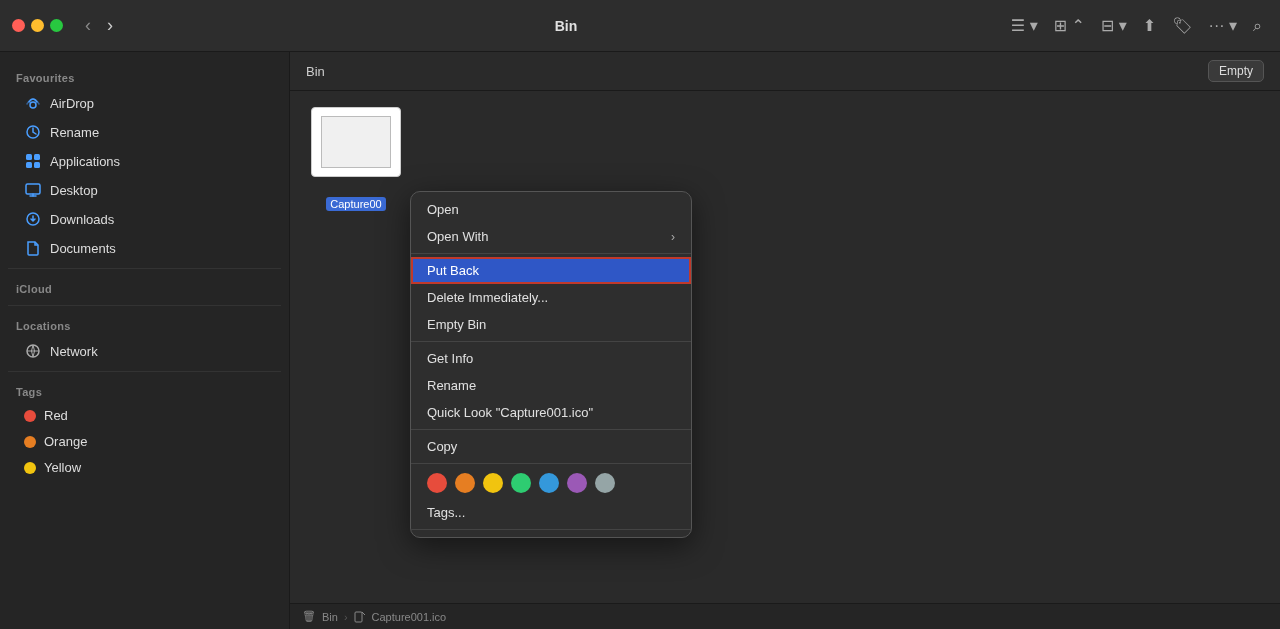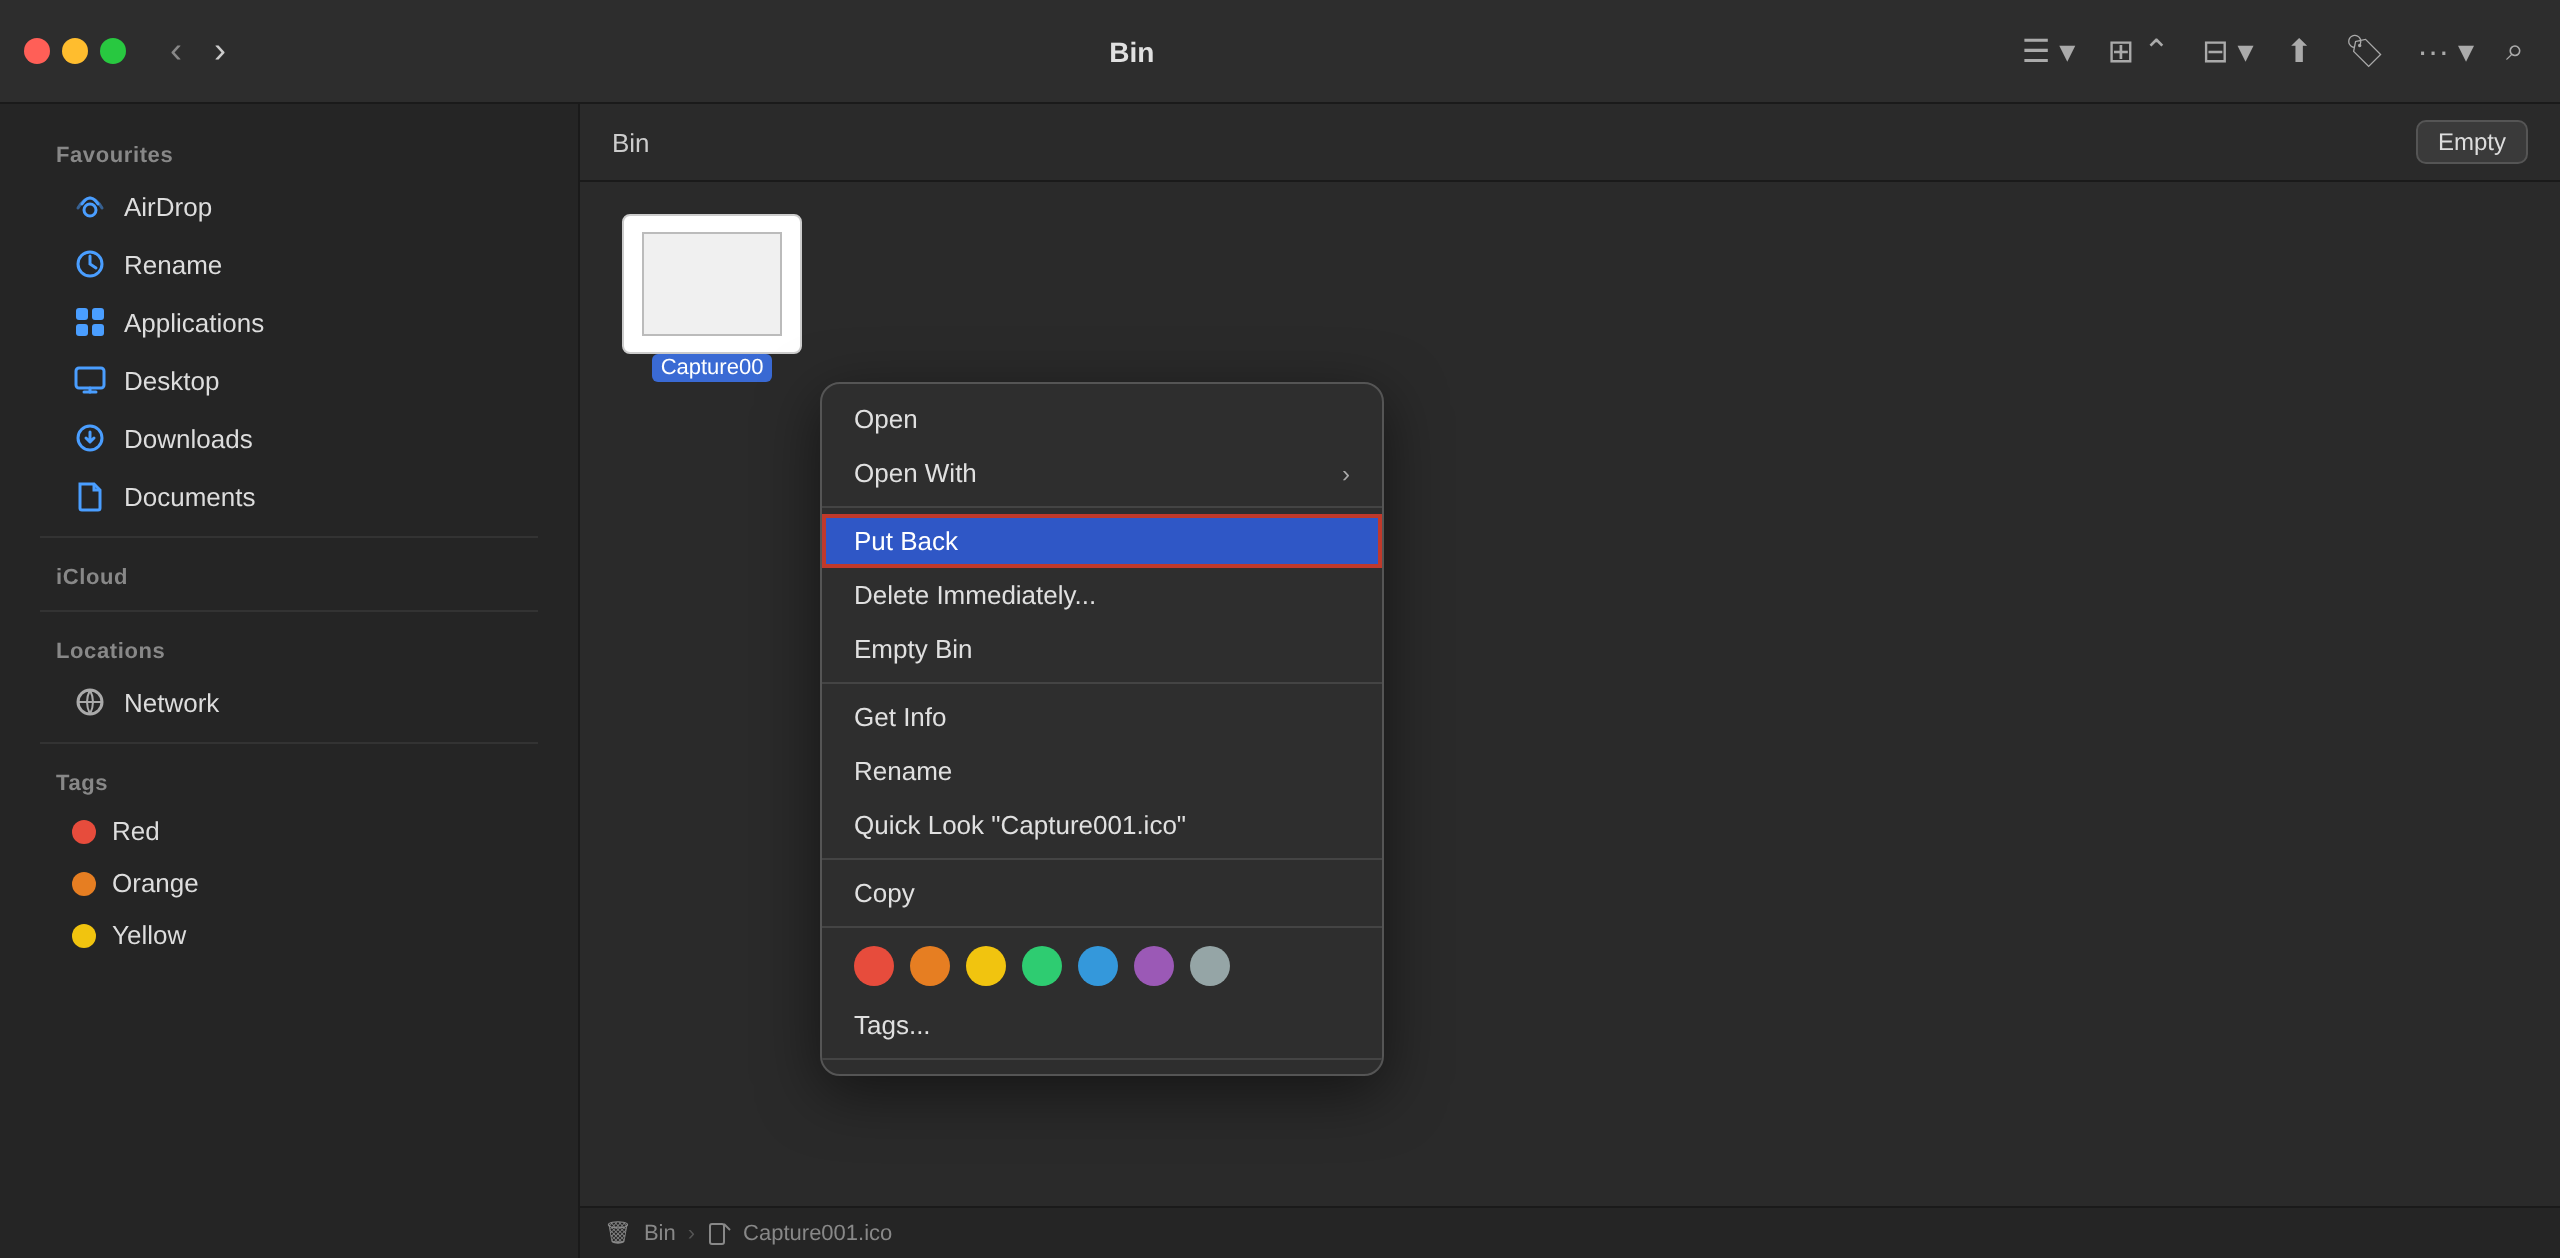--- a/index.html
+++ b/index.html
@@ -77,21 +77,21 @@
     .main-layout {
       display: flex;
       flex: 1;
       overflow: hidden;
     }
 
     
     .sidebar {
       width: 290px;
       background: #252525;
-      padding: 12px 12px;
+      padding: 12px 0;
       overflow-y: auto;
       flex-shrink: 0;
       border-right: 1px solid #1a1a1a;
     }
     .sidebar-section-label {
       color: #888;
       font-size: 11px;
       font-weight: 600;
       padding: 8px 16px 4px;
       text-transform: none;
@@ -186,21 +186,21 @@
       justify-content: center;
       position: relative;
     }
     .file-thumbnail-inner {
       width: 70px;
       height: 52px;
       background: #f0f0f0;
       border: 1px solid #bbb;
     }
     .file-name {
-      margin-top: 0;
+      margin-top: 20px;
       background: #3a6ad4;
       color: #fff;
       font-size: 11px;
       padding: 1px 4px;
       border-radius: 3px;
       text-align: center;
       max-width: 90px;
       white-space: nowrap;
       overflow: hidden;
       text-overflow: ellipsis;

